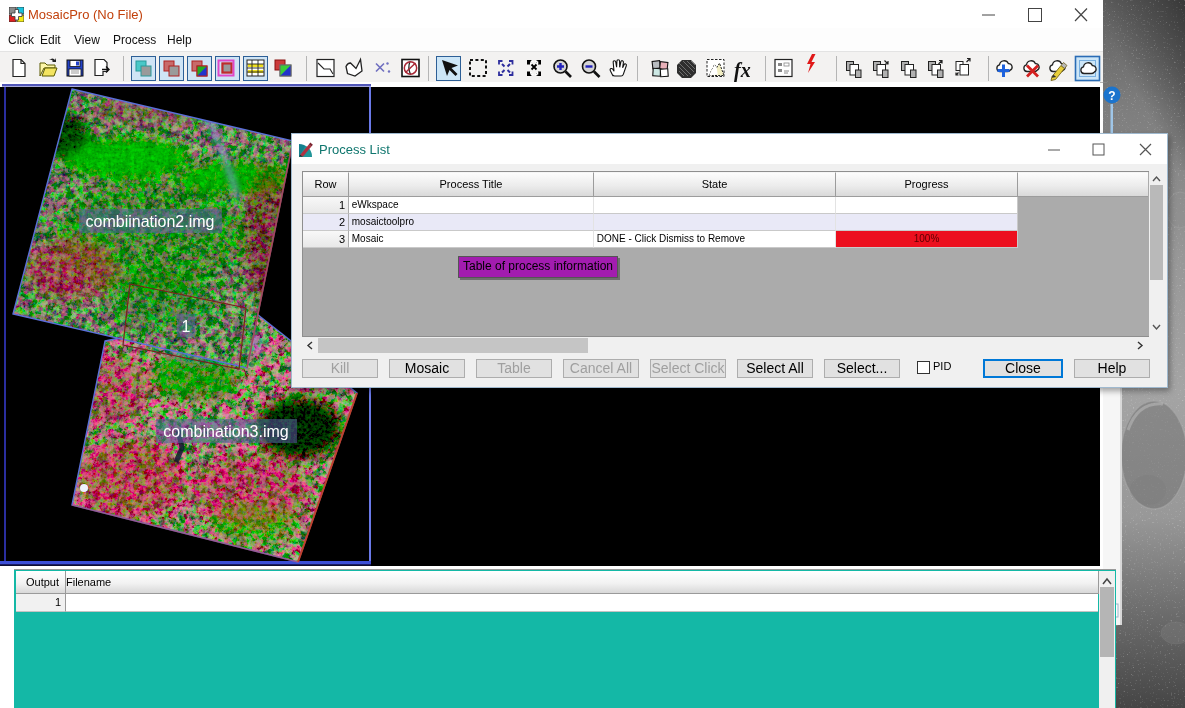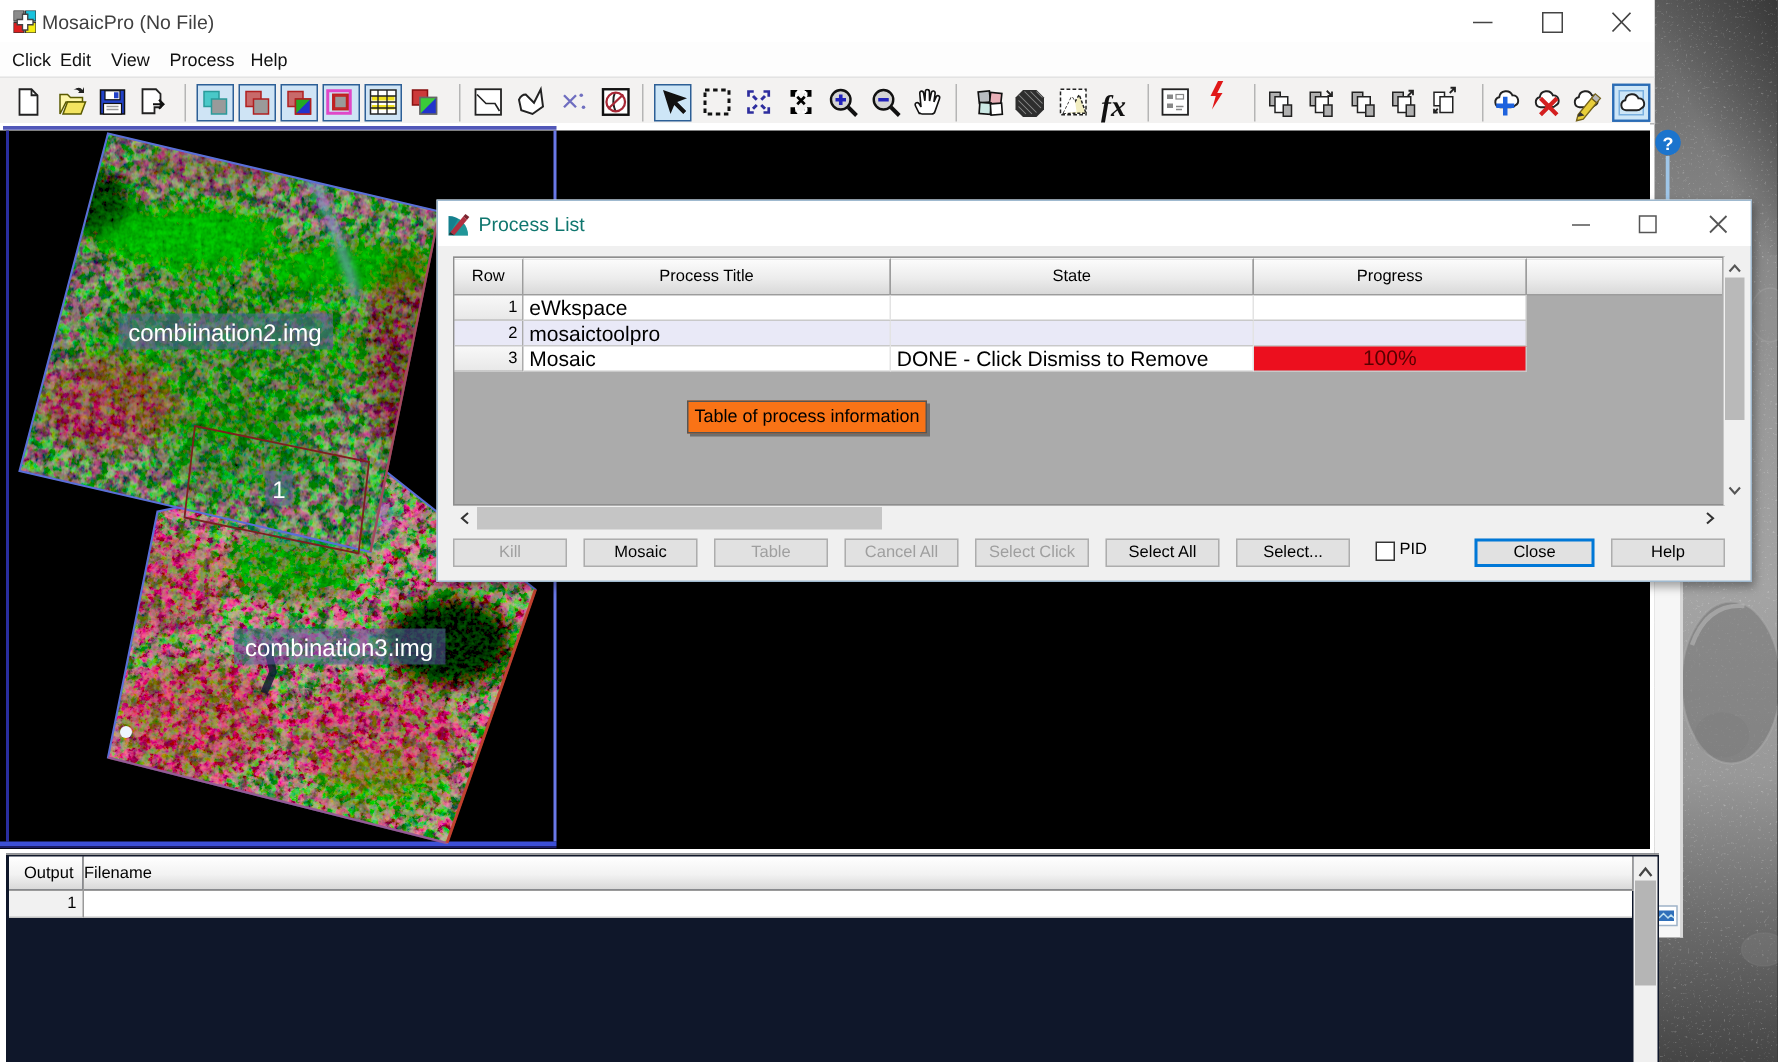--- a/index.html
+++ b/index.html
@@ -4,47 +4,47 @@
 <style>
   html,body{margin:0;padding:0}
   body{width:1185px;height:708px;position:relative;overflow:hidden;
        font-family:"Liberation Sans",sans-serif;background:#777}
   .abs{position:absolute}
   
   #desktop{left:0;top:0;width:1185px;height:708px}
   
   #mainwin{left:0;top:0;width:1103px;height:708px;background:#fff}
   #titlebar{left:0;top:0;width:1103px;height:28px;background:#fff}
-  #apptitle{left:28px;top:7px;font-size:13px;color:#404040}
+  #apptitle{left:28px;top:7px;font-size:13px;color:#c2410c}
   #menubar{left:0;top:28px;width:1103px;height:23px;background:#fdfdfd;font-size:12px;color:#111}
   .mi{position:absolute;top:5px}
   #toolbar{left:0;top:51px;width:1103px;height:30px;background:#f3f2f1;border-top:1px solid #e3e3e3;border-bottom:1px solid #b5b5b5}
   #canvas{left:0;top:82px;width:1100px;height:487px}
   
-  #bpanel{left:4px;top:569px;width:1102px;height:139px;background:#0f172a;border-top:1px solid #9a9a9a}
+  #bpanel{left:14px;top:569px;width:1102px;height:139px;background:#14b8a6;border-top:1px solid #9a9a9a}
   .bhdr{position:absolute;top:1px;height:22px;background:linear-gradient(#ffffff,#f2f2f2 55%,#d8d8d8);border-right:1px solid #9a9a9a;border-bottom:1px solid #9a9a9a;font-size:11px;color:#000}
   
   #dlg{left:291px;top:133px;width:875px;height:253px;background:#f0f0f0;border:1px solid #9fb9cf;box-shadow:2px 3px 6px rgba(0,0,0,.35)}
   #dlgtitle{left:0;top:0;width:100%;height:30px;background:#fff}
   #dlgname{left:27px;top:8px;font-size:13px;color:#0f766e}
-  .btn{position:absolute;top:225px;width:74px;height:17px;background:#e1e1e1;border:1px solid #adadad;font-size:11px;color:#000;text-align:center;line-height:17px}
+  .btn{position:absolute;top:225px;width:74px;height:17px;background:#e1e1e1;border:1px solid #adadad;font-size:14px;color:#000;text-align:center;line-height:17px}
   .btn.dis{color:#9f9f9f}
   
   #dtable{left:10px;top:37px;width:846px;height:164px;background:#ababab;border:1px solid #8e8e8e}
   .hc{position:absolute;top:0;height:23px;background:linear-gradient(#fcfcfc,#ececec 55%,#d9d9d9);
       border-right:1px solid #9c9c9c;border-bottom:1px solid #9c9c9c;border-top:1px solid #f5f5f5;
       font-size:11px;color:#000;text-align:center;line-height:23px}
   .rnc{position:absolute;left:0;width:45px;background:linear-gradient(#f8f8f8,#e8e8e8);
       border-right:1px solid #ababab;border-bottom:1px solid #c9c9c9;font-size:11px;text-align:right}
-  .rc{position:absolute;border-right:1px solid #e3e3e3;border-bottom:1px solid #c9c9c9;font-size:14px;white-space:nowrap;overflow:hidden}
+  .rc{position:absolute;border-right:1px solid #e3e3e3;border-bottom:1px solid #c9c9c9;font-size:10px;white-space:nowrap;overflow:hidden}
   
   .sb{position:absolute;background:#f0f0f0}
   .sbth{position:absolute;background:#cdcdcd}
   
-  #tip{left:458px;top:267px;width:158px;height:20px;background:#f97316;border:1px solid #555;
+  #tip{left:458px;top:256px;width:158px;height:20px;background:#a21caf;border:1px solid #555;
        box-shadow:2px 2px 0 rgba(90,90,90,.75);font-size:12px;color:#000;text-align:center;line-height:19px}
 </style>
 </head>
 <body>
 <div class="abs" id="desktop">
 <svg width="1185" height="708" viewBox="0 0 1185 708">
   <defs>
     <linearGradient id="dg" x1="0" y1="0" x2="0" y2="1">
       <stop offset="0" stop-color="#606060"></stop>
       <stop offset="0.15" stop-color="#7d7d7d"></stop>

